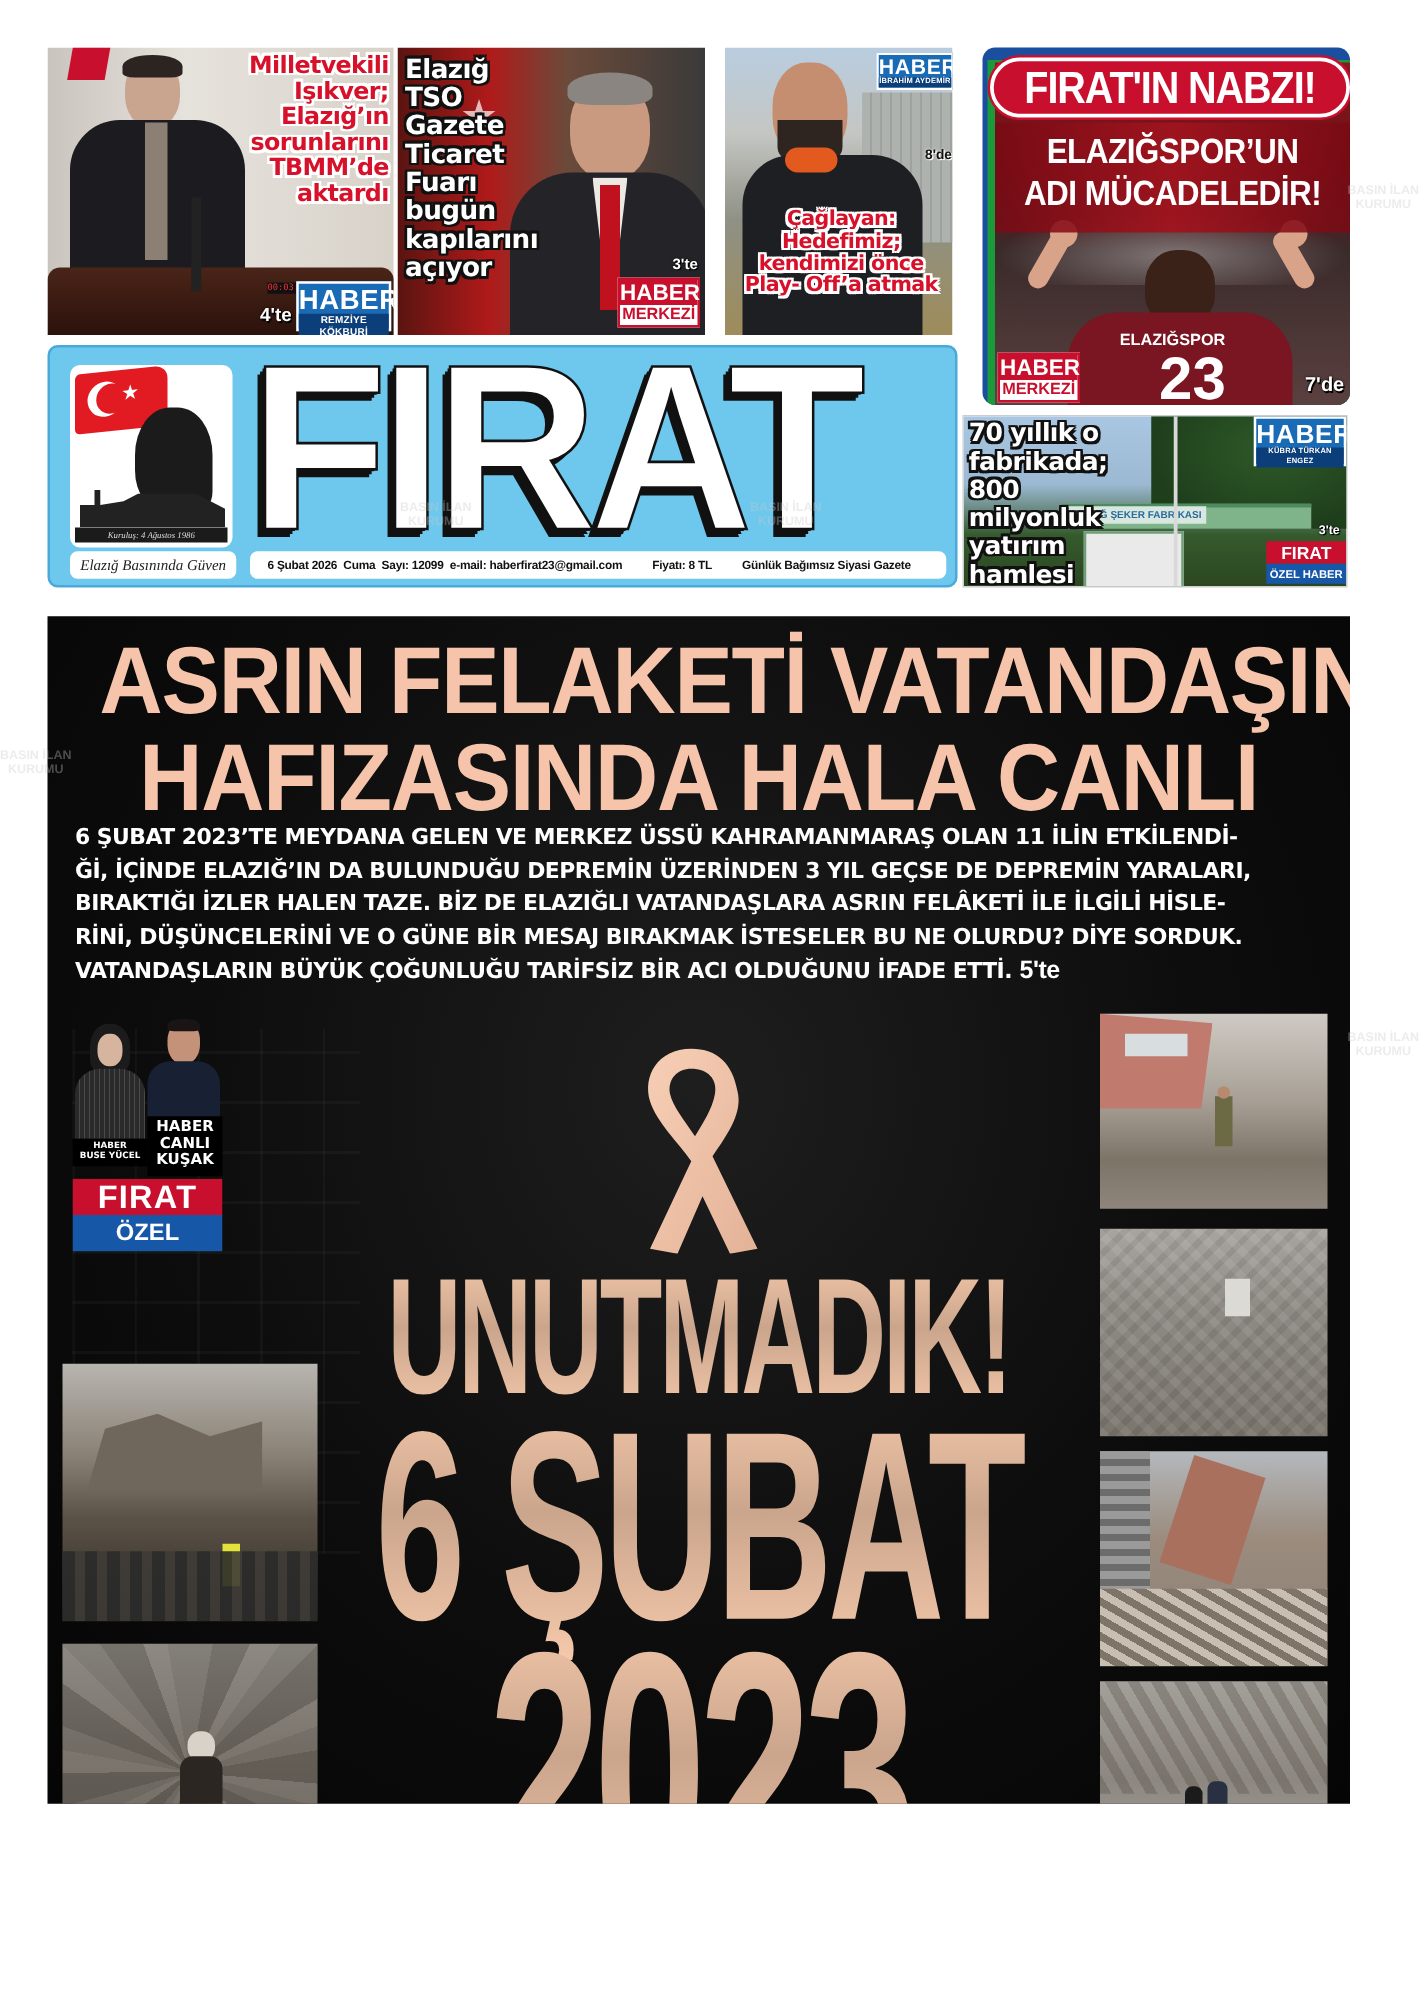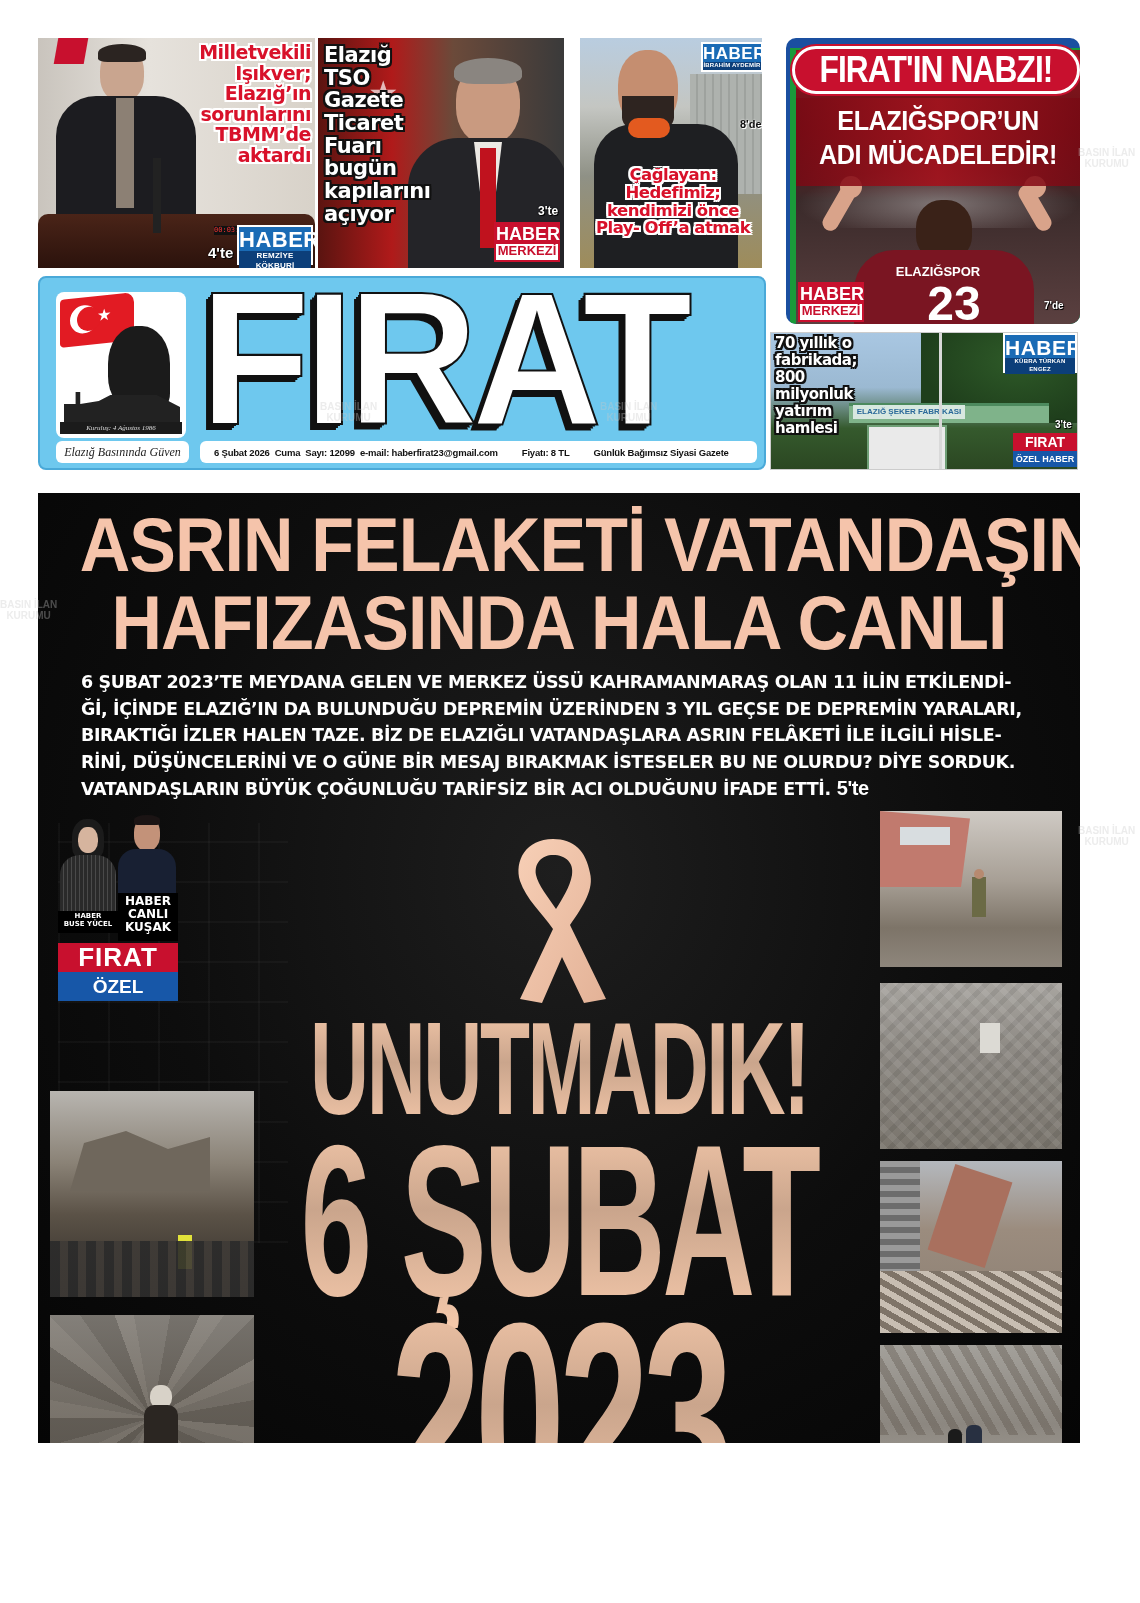--- a/index.html
+++ b/index.html
@@ -73,23 +73,23 @@
     background: radial-gradient(ellipse at 50% 40%, #1e1e1e 0%, #0d0d0d 55%, #050505 100%);
     overflow: hidden;
   }
   .feature-headline {
     position: absolute; left: 0; width: 1042px; text-align: center;
     font-family: "Liberation Sans", sans-serif; font-weight: bold; color: #f5c4ab;
     font-size: 76px; line-height: 1; letter-spacing: -1px; transform: scaleX(0.92);
     white-space: nowrap;
   }
   .lead {
-    position: absolute; left: 22px; top: 176px; width: 1005px;
+    position: absolute; left: 22px; top: 164px; width: 1005px;
     font-family: "DejaVu Sans", sans-serif; font-weight: bold; color: #fff;
-    font-size: 17.5px; line-height: 26.5px; letter-spacing: -0.4px; margin-left: 21px;
+    font-size: 17.5px; line-height: 26.5px; letter-spacing: -0.4px;
   }
   .lead .ref { font-family: Liberation Sans, sans-serif; font-size: 20px; margin-left: 6px; }
 
   .reporters { position: absolute; left: 20px; top: 322px; width: 122px; height: 184px; }
   .rep-photo { position: absolute; }
   .rep-label {
     position: absolute; background: #000; color: #fff; text-align: center;
     font-family: "DejaVu Sans", sans-serif; font-weight: bold; line-height: 1.1;
   }
   .firat-ozel { position: absolute; left: 0; top: 128px; width: 120px; height: 58px; overflow: hidden; }
@@ -218,21 +218,21 @@
     </div>
   </div>
 
   <div class="abs" style="left:6px;top:8px;width:288px;height:48px;background:#c8102e;border:3px solid #fff;border-radius:24px;box-shadow:0 0 0 2px #c8102e;">
     <div style="color:#fff;font-family:'Liberation Sans',sans-serif;font-weight:bold;font-size:36px;line-height:42px;text-align:center;letter-spacing:-1px;transform:scaleX(0.88);">FIRAT'IN NABZI!</div>
   </div>
   <div class="haber-merkezi" style="left:12px;top:244px;width:66px;height:40px;">
     <div class="hm-top" style="font-size:18px;padding:1px 0;">HABER</div>
     <div class="hm-sub" style="font-size:13px;">MERKEZİ</div>
   </div>
-  <div class="pageref" style="left:258px;top:262px;font-size:10px;">7'de</div>
+  <div class="pageref" style="left:258px;top:262px;font-size:16px;">7'de</div>
 </div>
 
 <div class="masthead">
   <div class="emblem">
     <div class="abs" style="left:4px;top:4px;width:74px;height:48px;background:#e21b23;transform:skewY(-6deg);border-radius:4px 10px 4px 4px;">
       <div class="abs" style="left:10px;top:8px;width:28px;height:28px;border-radius:50%;background:#fff;"></div>
       <div class="abs" style="left:17px;top:10px;width:24px;height:24px;border-radius:50%;background:#e21b23;"></div>
       <div class="abs" style="left:37px;top:10px;color:#fff;font-size:16px;line-height:20px;">★</div>
     </div>
     <div class="abs" style="left:52px;top:34px;width:62px;height:84px;background:#1b1b1b;border-radius:45% 45% 20% 40%;"></div>
@@ -254,21 +254,21 @@
 </div>
 
 <div class="abs" style="left:770px;top:332px;width:308px;height:138px;overflow:hidden;border:1px solid #ccc;">
   <div class="promo-photo" style="background:linear-gradient(180deg,#a9c7e2 0%,#9bb9d2 40%,#355a2d 70%,#2b4722 100%);">
     <div class="abs" style="left:150px;top:0;width:160px;height:90px;background:radial-gradient(ellipse at 60% 30%,#2e5a28,#1f3f1c 70%);"></div>
     <div class="abs" style="left:78px;top:70px;width:200px;height:20px;background:#7fb38a;border-top:3px solid #4d8a5e;"></div>
     <div class="abs" style="left:82px;top:72px;width:112px;height:14px;background:#d8e8e0;color:#2b6a9a;font-size:8px;font-weight:bold;line-height:14px;text-align:center;white-space:nowrap;overflow:hidden;">ELAZIĞ ŞEKER FABRİKASI</div>
     <div class="abs" style="left:96px;top:92px;width:80px;height:46px;background:#eaeaea;border:2px solid #6f9f76;"></div>
     <div class="abs" style="left:168px;top:0;width:3px;height:138px;background:#d9d9d9;"></div>
   </div>
-  <div class="headline-white" style="left:4px;top:2px;font-size:15px;line-height:1.13;">
+  <div class="headline-white" style="left:4px;top:2px;font-size:20px;line-height:1.13;">
     <div>70 yıllık o</div>
     <div>fabrikada;</div>
     <div>800</div>
     <div>milyonluk</div>
     <div>yatırım</div>
     <div>hamlesi</div>
   </div>
   <div class="haber-blue" style="left:232px;top:0;width:74px;height:40px;">
     <div class="hb-top" style="font-size:21px;padding-top:2px;">HABER</div>
     <div class="hb-sub" style="font-size:6px;">KÜBRA TÜRKAN ENGEZ</div>

